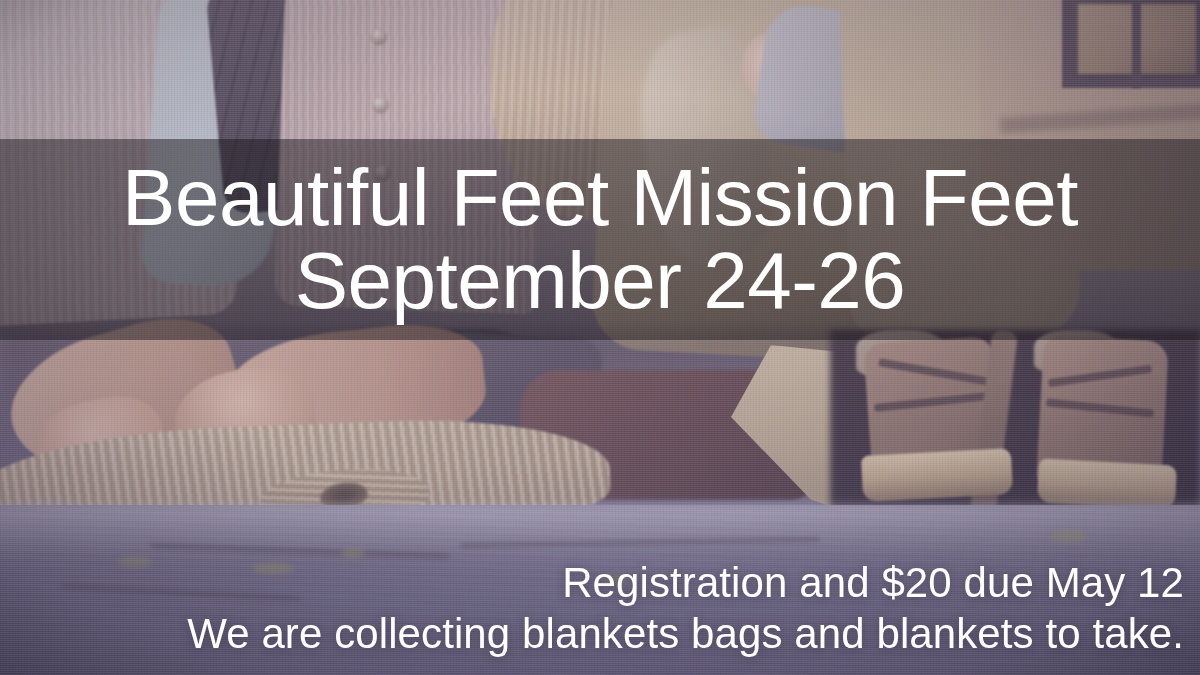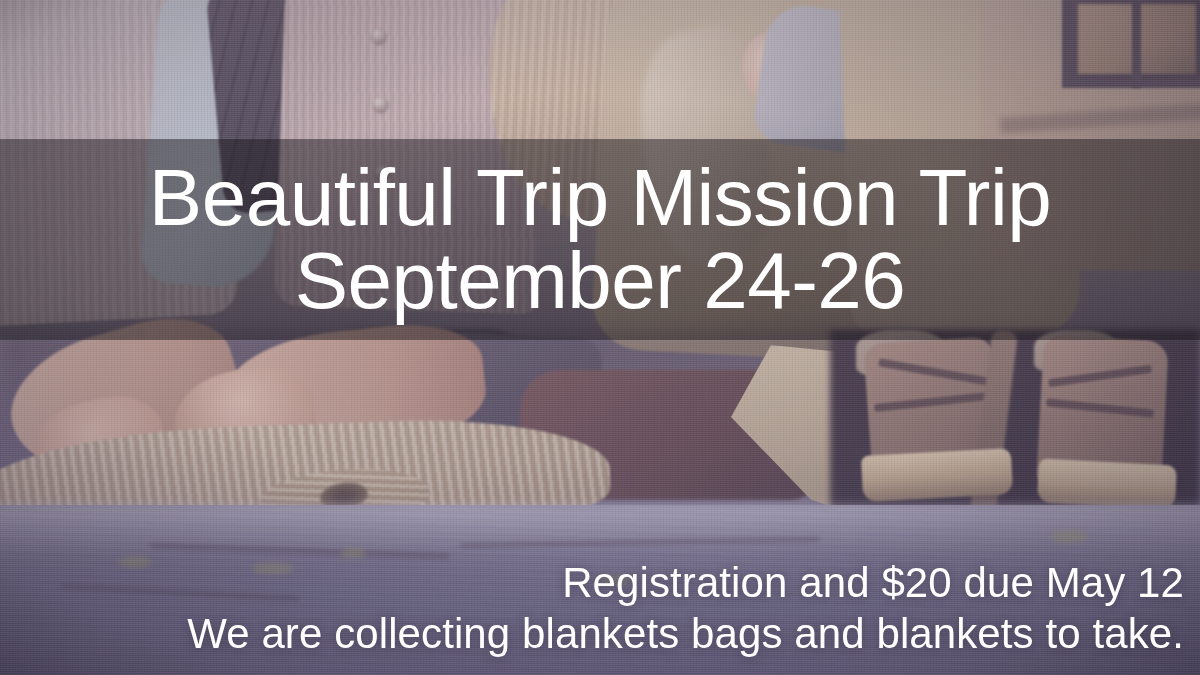--- a/index.html
+++ b/index.html
@@ -490,21 +490,21 @@
     <div class="layer moss moss-4"></div>
     <div class="layer moss moss-5"></div>
 
     <div class="layer film-fade"></div>
     <div class="layer film-tint"></div>
     <div class="layer vignette"></div>
     <div class="layer grain"></div>
   </div>
 
   <div class="title-band">
-    <div class="title-line line-1">Beautiful Trip Mission Trip</div>
+    <div class="title-line line-1">Beautiful Feet Mission Feet</div>
     <div class="title-line line-2">September 24-26</div>
   </div>
 
   <div class="bottom-block">
     <div class="bottom-line">Registration and $20 due May 12</div>
     <div class="bottom-line">We are collecting blankets bags and blankets to take.</div>
   </div>
 
 </div>
 

